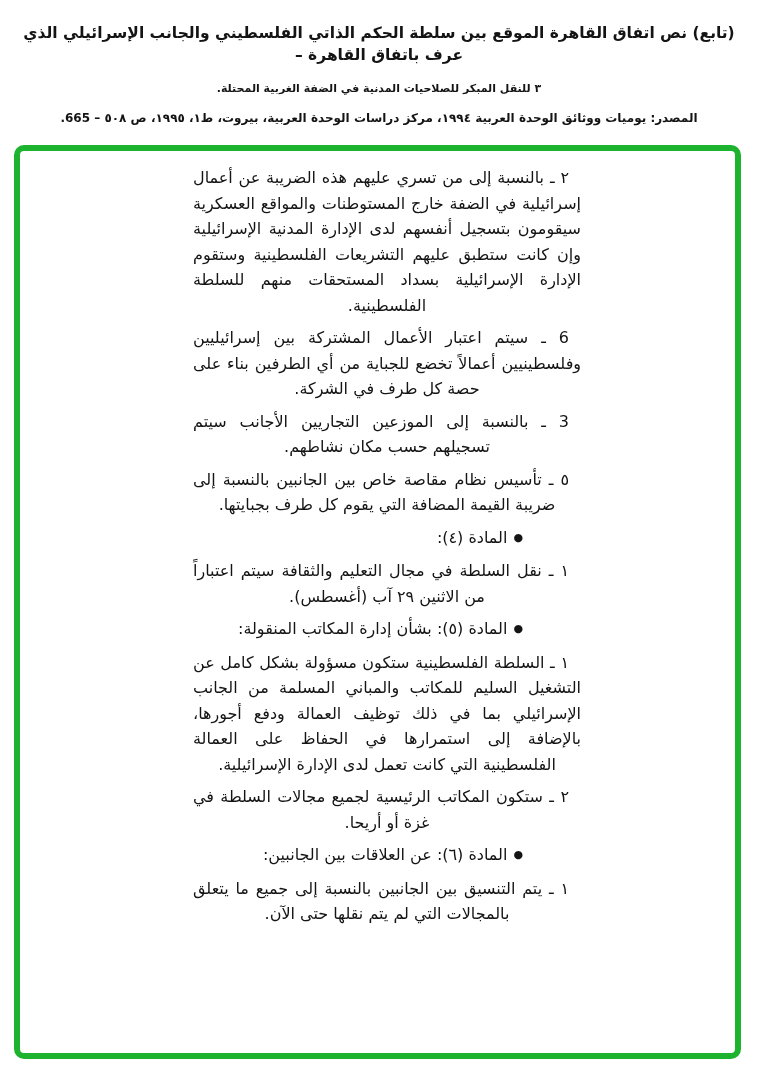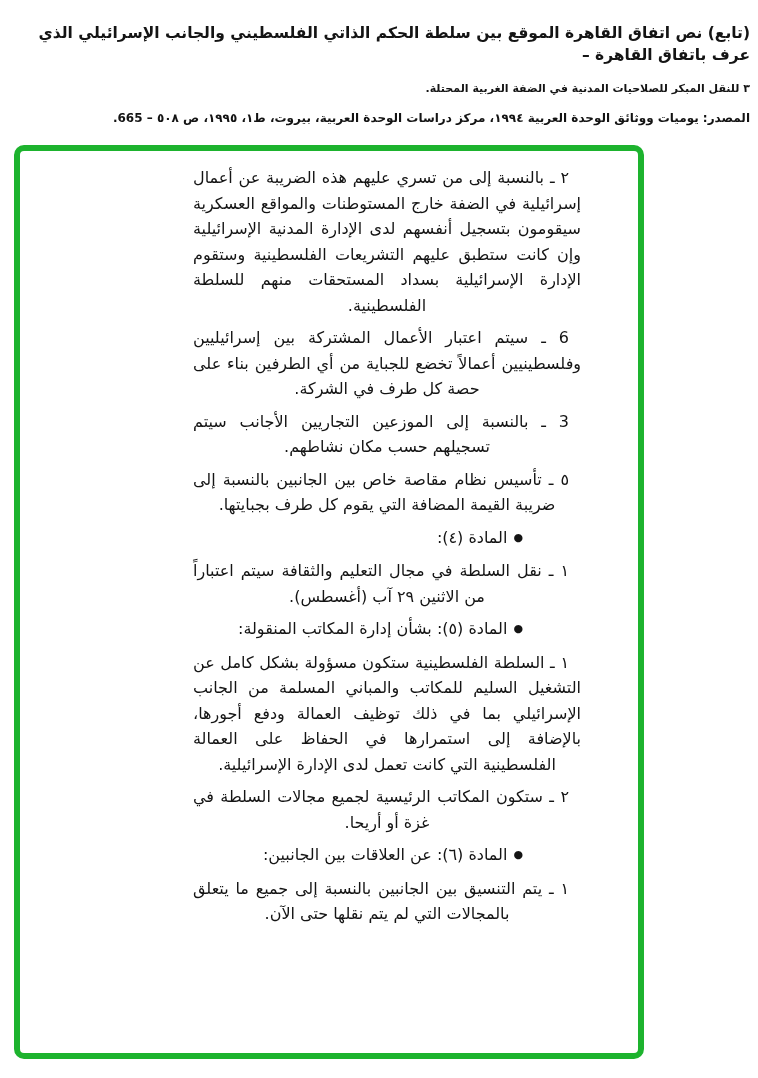--- a/index.html
+++ b/index.html
@@ -14,20 +14,21 @@
     overflow: hidden;
     font-family: "DejaVu Sans", sans-serif;
     color: #141414;
   }
   .doc-header {
     position: absolute;
     top: 22px;
     left: 8px;
     right: 8px;
     direction: rtl;
+    text-align: center;
     font-weight: bold;
   }
   .title-line1 {
     font-size: 15.5px;
     line-height: 22px;
     margin-bottom: 12px;
     letter-spacing: 0;
   }
   .title-line2 {
     font-size: 11px;
@@ -35,21 +36,21 @@
     margin-bottom: 11px;
   }
   .source-line {
     font-size: 12px;
     line-height: 17px;
   }
   .content-frame {
     position: absolute;
     left: 14px;
     top: 145px;
-    width: 630px;
+    width: 727px;
     height: 914px;
     box-sizing: border-box;
     border: 6px solid #1db32e;
     border-radius: 10px;
     background: #ffffff;
     overflow: hidden;
   }
   .text-column {
     position: absolute;
     top: 14px;

